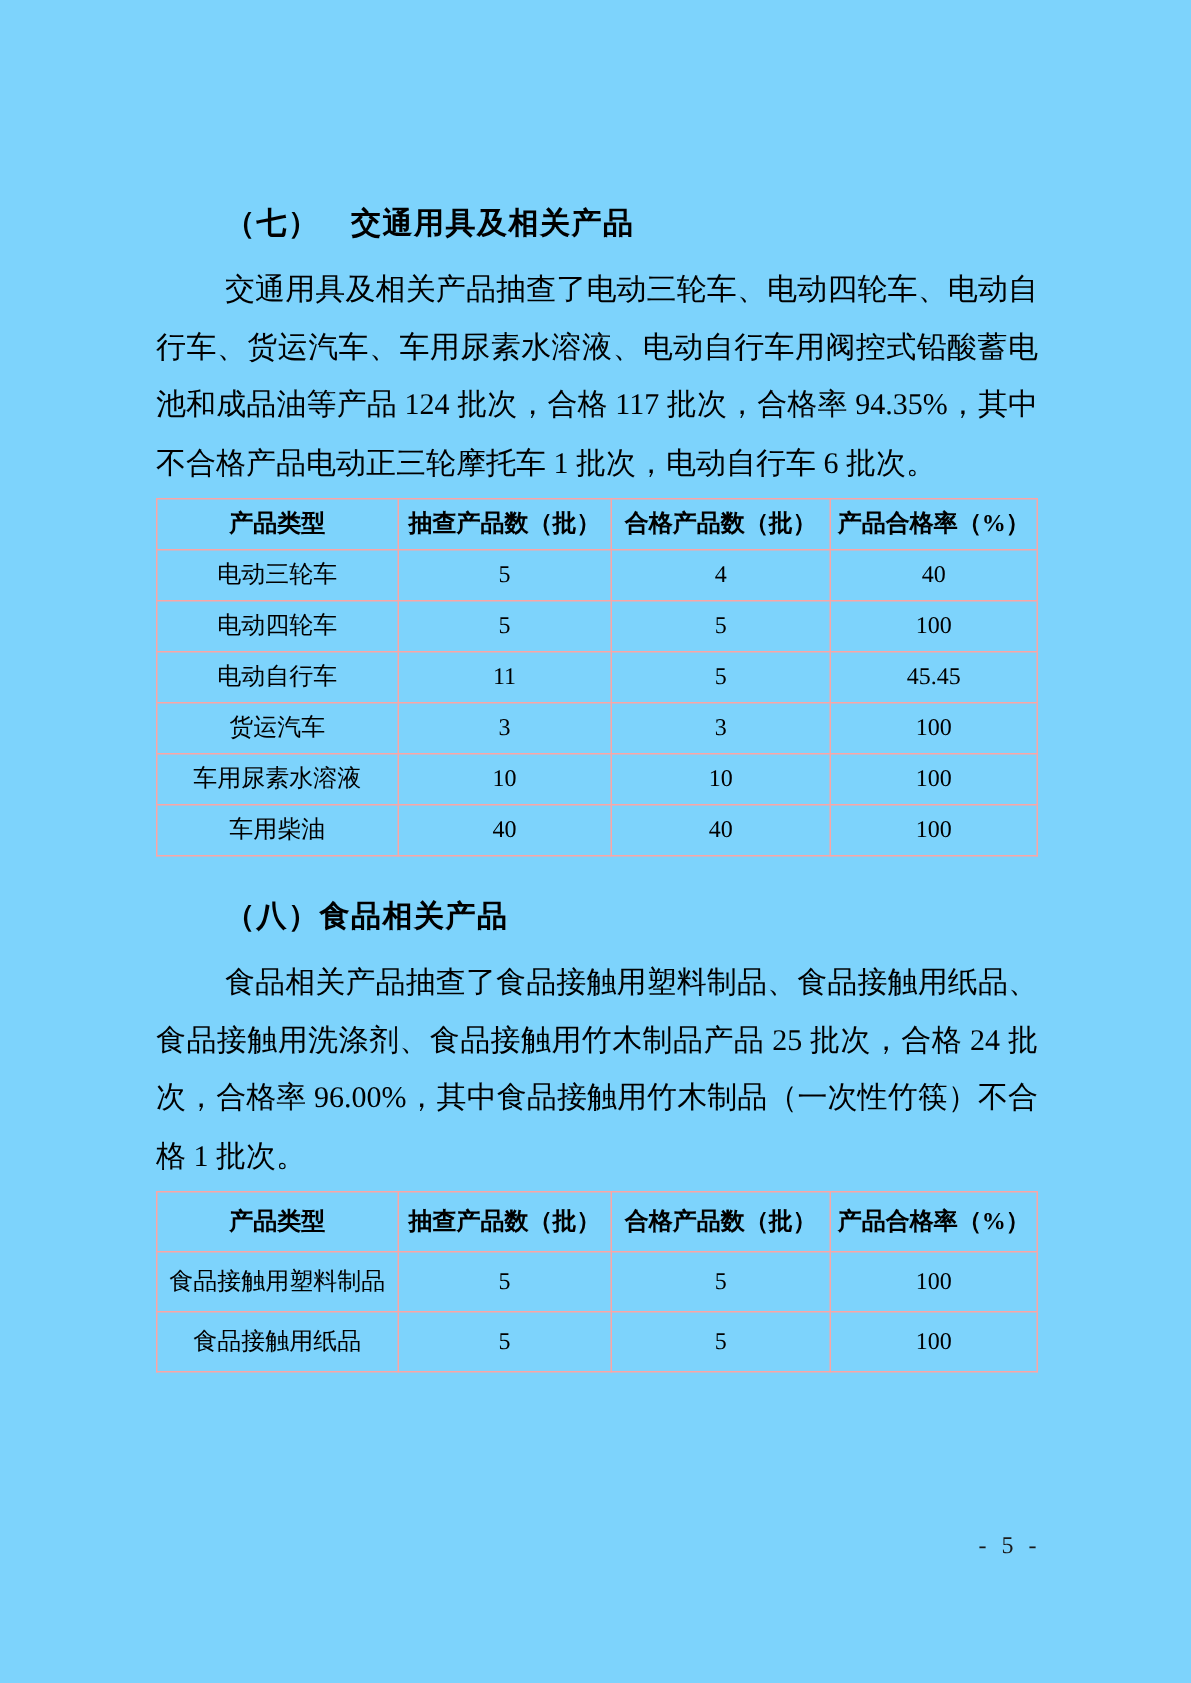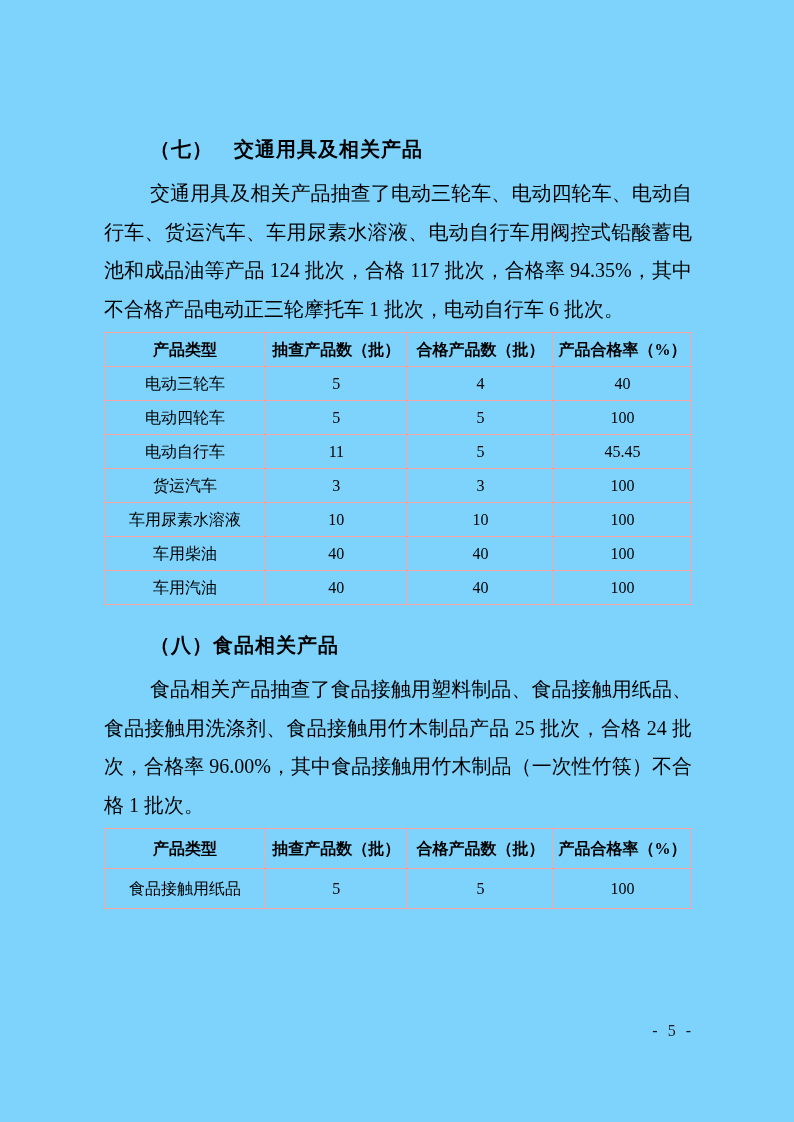--- a/index.html
+++ b/index.html
@@ -128,44 +128,44 @@
             <td>10</td>
             <td>10</td>
             <td>100</td>
           </tr>
           <tr>
             <td>车用柴油</td>
             <td>40</td>
             <td>40</td>
             <td>100</td>
           </tr>
-          <tr>
-            <td>车用汽油</td>
-            <td>40</td>
-            <td>40</td>
-            <td>100</td>
-          </tr>
         </tbody>
       </table>
 
     <h2 class="section-heading second">（八）食品相关产品</h2>
 
     <p class="body-paragraph">食品相关产品抽查了食品接触用塑料制品、食品接触用纸品、食品接触用洗涤剂、食品接触用竹木制品产品 25 批次，合格 24 批次，合格率 96.00%，其中食品接触用竹木制品（一次性竹筷）不合格 1 批次。</p>
 
     <table class="data-table roomy" data-table="section8.table">
         <thead>
           <tr>
             <th>产品类型</th>
             <th>抽查产品数（批）</th>
             <th>合格产品数（批）</th>
             <th>产品合格率（%）</th>
           </tr>
         </thead>
         <tbody>
           <tr>
+            <td>食品接触用塑料制品</td>
+            <td>5</td>
+            <td>5</td>
+            <td>100</td>
+          </tr>
+          <tr>
             <td>食品接触用纸品</td>
             <td>5</td>
             <td>5</td>
             <td>100</td>
           </tr>
         </tbody>
       </table>
 
   </div>
 

